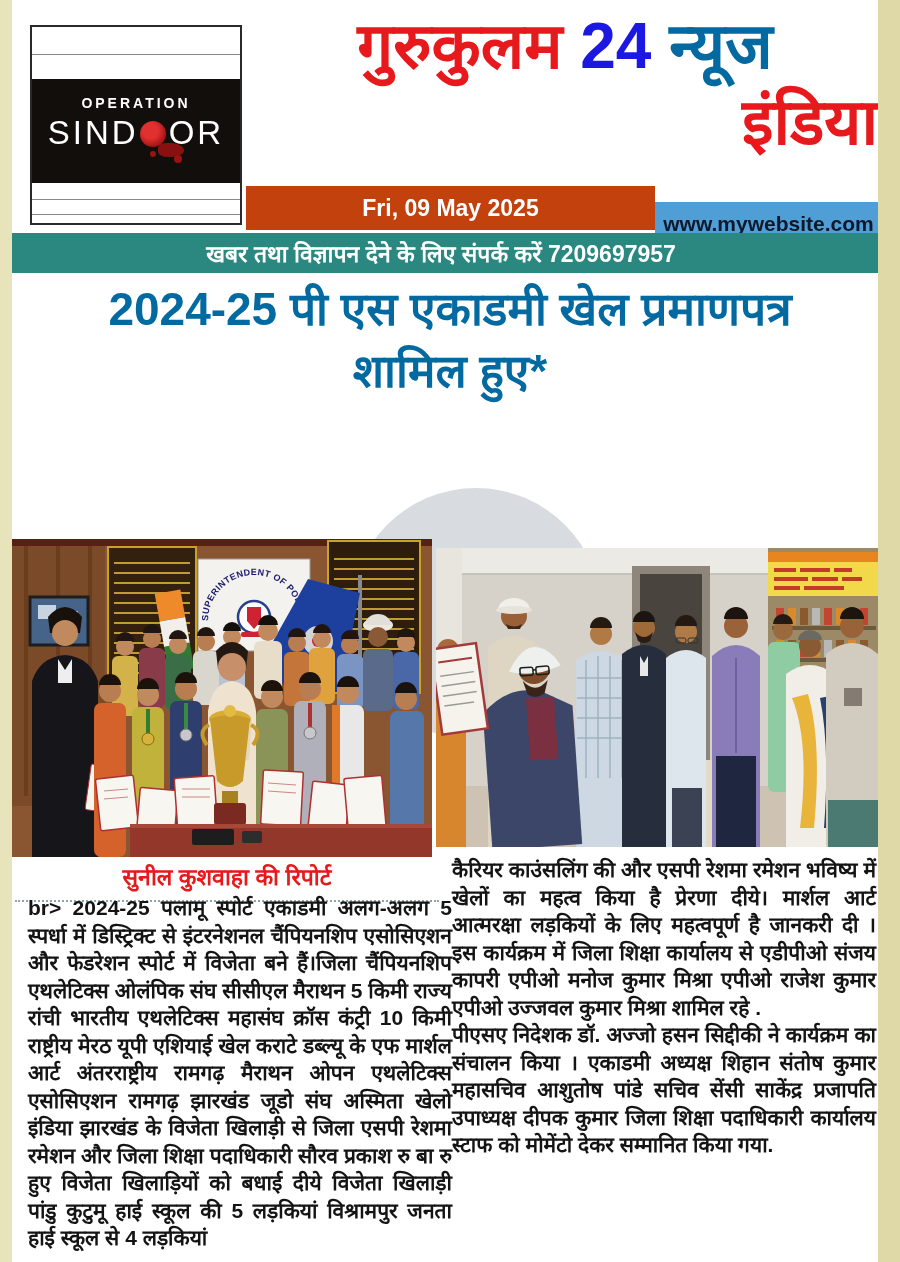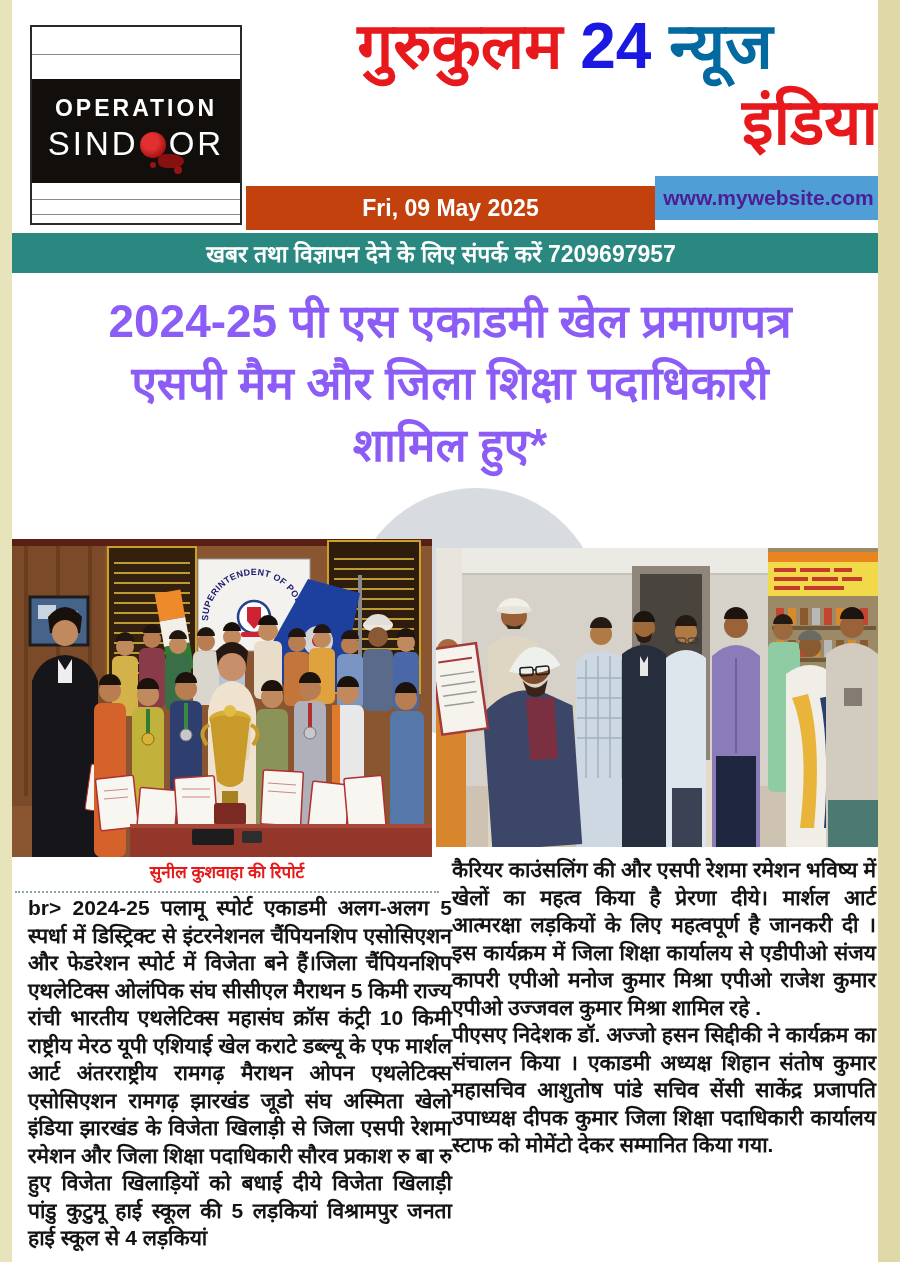--- a/index.html
+++ b/index.html
@@ -18,21 +18,21 @@
     background:#ffffff;border:2px solid #2a2a2a;box-sizing:border-box;z-index:3;
   }
   .logo-strip{position:relative;width:100%;background:#fff;}
   .logo-strip.t1{height:27px;border-bottom:1px solid #8a8a8a;}
   .logo-strip.t2{height:24px;}
   .logo-black{
     height:104px;background:#120e0c;color:#fff;text-align:center;
     position:relative;
   }
   .logo-op{
-    padding-top:16px;font-size:23px;font-weight:bold;letter-spacing:3px;
+    padding-top:16px;font-size:14px;font-weight:bold;letter-spacing:3px;
     font-family:"Liberation Sans",sans-serif;
   }
   .logo-sindoor{
     margin-top:4px;font-size:33px;font-weight:normal;letter-spacing:3px;line-height:36px;
   }
   .sindoor-dot{
     display:inline-block;width:26px;height:26px;border-radius:50%;
     background:radial-gradient(circle at 40% 38%, #e03030 0 35%, #a01010 75%, #700808 100%);
     vertical-align:-3px;margin:0 1px;position:relative;
   }
@@ -46,50 +46,50 @@
   }
   .title-l1{font-size:64px;white-space:nowrap;}
   .title-l2{font-size:64px;margin-top:-4px;}
   .c-red{color:#e8191c;text-align:right;} .c-blue{color:#1b18e2;margin-top:12px;} .c-green{color:#0369a1;}
 
   .date-bar{
     position:absolute;left:246px;top:186px;width:409px;height:44px;background:#c2410c;
     color:#fff;font-weight:bold;font-size:23px;display:flex;align-items:center;justify-content:center;z-index:2;
   }
   .site-bar{
-    position:absolute;left:655px;top:176px;width:227px;height:44px;background:#4f9fd6;
-    color:#4c1d95;font-weight:bold;font-size:21px;display:flex;align-items:center;justify-content:center;z-index:2;
+    position:absolute;left:655px;top:202px;width:227px;height:44px;background:#4f9fd6;
+    color:#0f172a;font-weight:bold;font-size:21px;display:flex;align-items:center;justify-content:center;z-index:2;
   }
   .contact-bar{
     position:absolute;left:0;top:233px;width:882px;height:40px;background:#2a8881;
     color:#fff;font-weight:bold;font-size:23px;display:flex;align-items:center;justify-content:center;z-index:2;
   }
 
   
   .headline{
-    position:absolute;left:28px;top:290px;width:844px;text-align:center;z-index:2;
-    color:#8b5cf6;font-weight:800;font-size:46px;line-height:62px;
+    position:absolute;left:28px;top:278px;width:844px;text-align:center;z-index:2;
+    color:#0369a1;font-weight:800;font-size:46px;line-height:62px;
   }
   .headline div{white-space:nowrap;}
 
   .grey-circle{
     position:absolute;left:350px;top:488px;width:252px;height:252px;border-radius:50%;
     background:#d8dce0;z-index:0;
   }
 
   
   .photo{position:absolute;z-index:2;}
   .photo svg{display:block;}
   .photo-left{left:10px;top:539px;width:422px;height:318px;}
   .photo-right{left:436px;top:548px;width:442px;height:299px;}
 
   
   .byline{
     position:absolute;left:15px;top:860px;width:424px;text-align:center;z-index:2;
-    color:#e51a1a;font-weight:bold;font-size:17px;
+    color:#e51a1a;font-weight:bold;font-size:23px;
     border-bottom:2px dotted #8fa3ad;padding-bottom:8px;
   }
   .col{
     position:absolute;width:424px;z-index:2;color:#141414;
     font-weight:700;font-size:21px;line-height:27.5px;text-align:justify;
   }
   .col p{margin:0;}
   .col1{left:28px;top:894px;}
   .col2{left:452px;top:856px;}
 </style>
@@ -124,21 +124,20 @@
 </div>
 <div class="site-bar">
   <span>www.mywebsite.com</span>
 </div>
 <div class="contact-bar">
   <span>खबर तथा विज्ञापन देने के लिए संपर्क करें 7209697957</span>
 </div>
 
 <div class="headline">
   <div>2024-25 पी एस एकाडमी खेल प्रमाणपत्र</div>
-  <div>एसपी मैम और जिला शिक्षा पदाधिकारी</div>
   <div>शामिल हुए*</div>
 </div>
 
 <div class="grey-circle"></div>
 
 <div class="photo photo-left">
 <svg viewBox="0 0 422 318" width="422" height="318">
   <rect width="422" height="318" fill="#8a5632"></rect>
   <rect width="422" height="7" fill="#591f15"></rect>
   <rect x="0" y="7" width="95" height="260" fill="#7b4a28"></rect>

